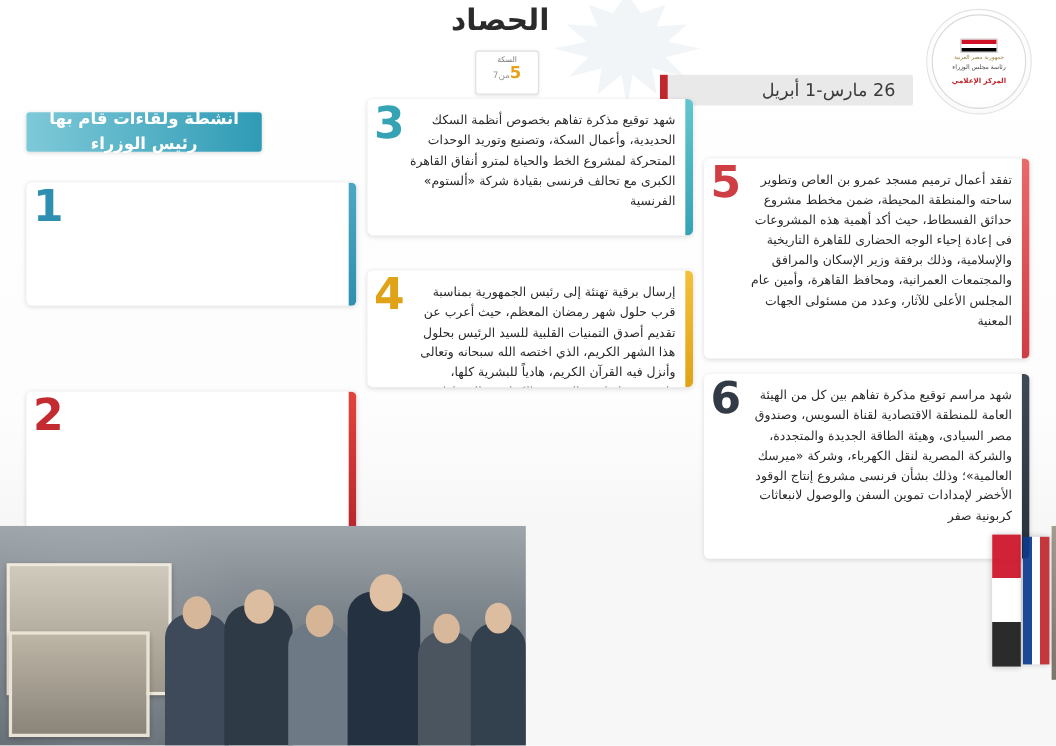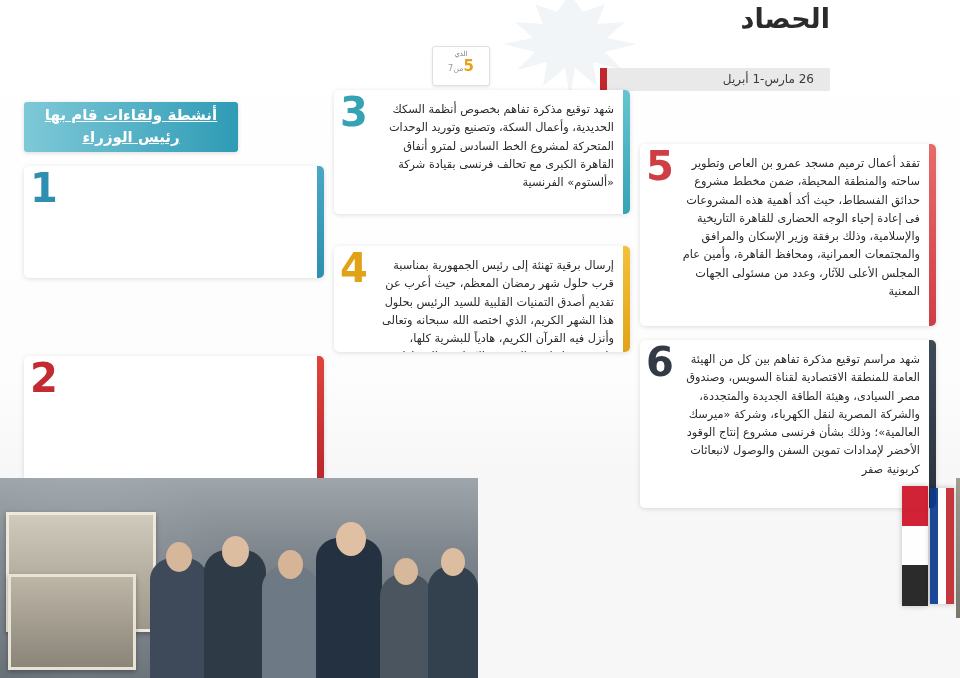--- a/index.html
+++ b/index.html
@@ -40,36 +40,36 @@
   }
   .logo-badge .flagline { width: 34px; height: 13px; margin-bottom: 2px;
     background: linear-gradient(180deg,#ce1126 0 33%, #ffffff 33% 66%, #000000 66% 100%);
     border: 0.5px solid #ccc;
   }
   .logo-badge .txt1 { font-size: 5.2px; color: #9a8441; letter-spacing: .2px; line-height: 1.4; }
   .logo-badge .txt2 { font-size: 5.6px; color: #444; line-height: 1.5; margin-top: 1px;}
   .logo-badge .txt3 { font-size: 6.4px; color: #c1272d; font-weight: bold; margin-top: 2px; }
 
   .title-block {
-    position: absolute; right: 130px; top: 4px; text-align: right; width: 420px;
+    position: absolute; right: 130px; top: 4px; text-align: left; width: 420px;
   }
   .t-harvest {
     font-size: 27px; font-weight: bold; color: #2b2b2b; line-height: 1.08;
   }
   .t-weekly {
     font-size: 25px; font-weight: bold; color: #2b2b2b; line-height: 1.12;
   }
   .t-council {
     position: absolute; right: 322px; top: 14px;
     font-size: 38px; font-weight: bold; color: #1a1a1a; letter-spacing: -0.5px;
   }
   .date-bar {
     position: absolute; right: 130px; top: 68px;
     background: #e9e9e9; color: #3a3a3a;
-    font-size: 12px; padding: 4px 16px 5px 34px; border-radius: 2px;
+    font-size: 16px; padding: 4px 16px 5px 34px; border-radius: 2px;
     min-width: 230px; text-align: right;
   }
   .date-bar::before{
     content:""; position:absolute; left:0; top:0; bottom:0; width: 7px;
     background:#c1272d;
   }
 
   .page-chip {
     position: absolute; right: 470px; top: 46px;
     width: 58px; height: 40px; background: #ffffff;
@@ -77,28 +77,27 @@
     box-shadow: 0 1px 3px rgba(0,0,0,.10);
     text-align: center; padding-top: 3px;
   }
   .page-chip .lbl { font-size: 7px; color: #777; }
   .page-chip .nums { font-size: 15px; font-weight: bold; color: #e8a11a; margin-top: -1px; }
   .page-chip .nums .small { font-size: 8px; color: #999; font-weight: normal; }
 
   
   .section-title {
     position: absolute; right: 722px; top: 102px;
-    width: 214px; height: 50px;
+    width: 214px; height: 36px;
     background: linear-gradient(90deg,#7ec9d8 0%, #2f9bb5 100%);
     border-radius: 3px;
     display: flex; align-items: center; justify-content: center;
     text-align: center; color: #ffffff; font-weight: bold;
     font-size: 15px; line-height: 1.45;
     box-shadow: 0 1px 4px rgba(0,0,0,.15);
-    text-decoration: underline;
   }
 
   
   .card {
     position: absolute;
     background: #ffffff;
     border-radius: 5px;
     box-shadow: 0 1px 5px rgba(0,0,0,.13);
     padding: 11px 16px 11px 34px;
     text-align: right;
@@ -184,29 +183,36 @@
 
   <div class="header">
 
     <svg class="eagle" viewBox="0 0 230 120">
       <g fill="#9fb7c4">
         <path d="M115 8 L128 26 L150 18 L142 38 L170 36 L152 52 L182 58 L150 66 L168 84 L138 76 L142 100 L120 82 L115 112 L110 82 L88 100 L92 76 L62 84 L80 66 L48 58 L78 52 L60 36 L88 38 L80 18 L102 26 Z"></path>
         <ellipse cx="115" cy="56" rx="16" ry="26"></ellipse>
       </g>
     </svg>
 
+    <div class="logo-badge">
+      <div class="ring"></div>
+      <div class="flagline"></div>
+      <div class="txt1">جمهورية مصر العربية</div>
+      <div class="txt2">رئاسة مجلس الوزراء</div>
+      <div class="txt3">المركز الإعلامي</div>
+    </div>
 
     <div class="title-block">
       <div class="t-harvest">الحصاد</div>
     </div>
 
     <div class="date-bar">26 مارس-1 أبريل</div>
 
     <div class="page-chip">
-      <div class="lbl">الذي</div>
+      <div class="lbl">السكة</div>
       <div class="nums">
         <span>5</span><span class="small">من</span><span class="small">7</span>
       </div>
     </div>
   </div>
 
   <div class="section-title">أنشطة ولقاءات قام
 بها رئيس الوزراء</div>
 
   <div class="card" id="card1">
@@ -215,21 +221,21 @@
   </div>
 
   <div class="card" id="card2">
     <div class="stripe c-red"></div>
     <div class="num n-red">2</div>
   </div>
 
   <div class="card" id="card3">
     <div class="stripe c-teal"></div>
     <div class="num n-teal">3</div>
-    <div>شهد توقيع مذكرة تفاهم بخصوص أنظمة السكك الحديدية، وأعمال السكة، وتصنيع وتوريد الوحدات المتحركة لمشروع الخط السادس لمترو أنفاق القاهرة الكبرى مع تحالف فرنسى بقيادة شركة «ألستوم» الفرنسية</div>
+    <div>شهد توقيع مذكرة تفاهم بخصوص أنظمة السكك الحديدية، وأعمال السكة، وتصنيع وتوريد الوحدات المتحركة لمشروع الخط والحياة لمترو أنفاق القاهرة الكبرى مع تحالف فرنسى بقيادة شركة «ألستوم» الفرنسية</div>
   </div>
 
   <div class="card" id="card4">
     <div class="stripe c-yellow"></div>
     <div class="num n-yellow">4</div>
     <div>إرسال برقية تهنئة إلى رئيس الجمهورية بمناسبة قرب حلول شهر رمضان المعظم، حيث أعرب عن تقديم أصدق التمنيات القلبية للسيد الرئيس بحلول هذا الشهر الكريم، الذي اختصه الله سبحانه وتعالى وأنزل فيه القرآن الكريم، هادياً للبشرية كلها، وليضىء بها طريق الحرية، والكرامة، والمساواة، والحياة الكريمة</div>
   </div>
 
   <div class="card" id="card5">
     <div class="stripe c-rose"></div>

